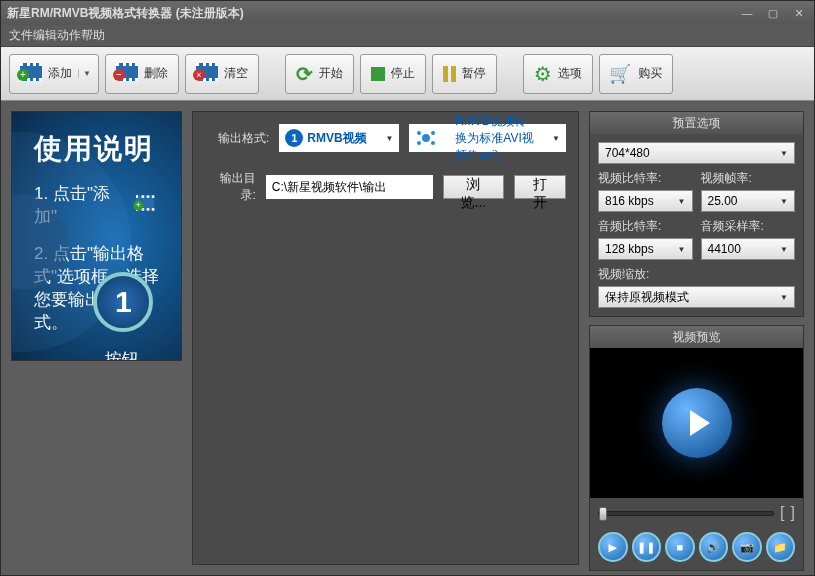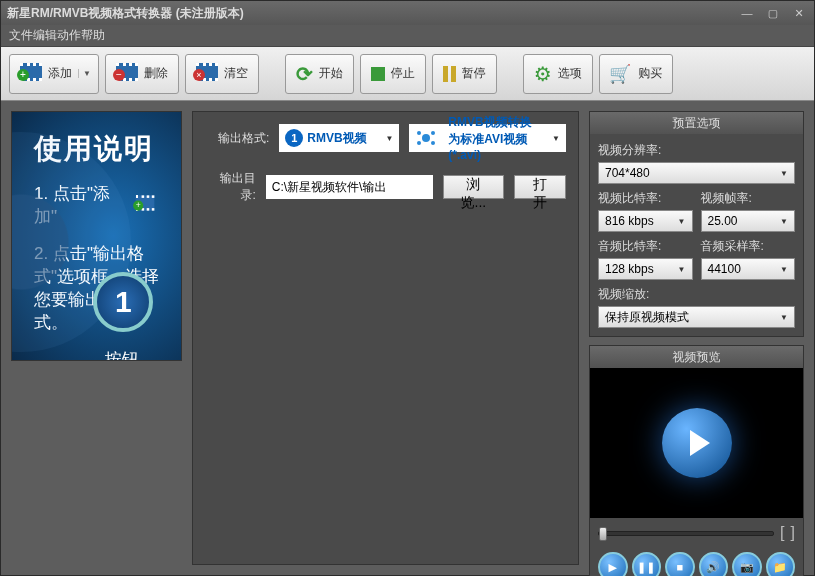--- a/index.html
+++ b/index.html
@@ -22,21 +22,21 @@
 .banner h2 { font-size: 28px; letter-spacing: 2px; margin-bottom: 14px; }
 .banner .step { font-size: 17px; margin: 14px 0; display: flex; align-items: center; gap: 4px; }
 .reel-bg { position: absolute; right: 50px; top: 20px; width: 220px; height: 220px; border-radius: 50%; background: radial-gradient(circle,#2a5a8a 30%,transparent 31%), rgba(100,160,220,.15); opacity: .6; }
 .badge-1 { position: absolute; right: 28px; bottom: 28px; width: 60px; height: 60px; border-radius: 50%; background: radial-gradient(circle,#2a6db5,#0d3a6a); border: 4px solid #8cc; display: flex; align-items: center; justify-content: center; color: #fff; font-size: 30px; font-weight: bold; }
 .bottom-panel { background: #4a4a4a; padding: 12px; border: 1px solid #333; }
 .row { display: flex; align-items: center; gap: 10px; margin-bottom: 10px; }
 .row-label { width: 64px; color: #ddd; font-size: 12px; text-align: right; }
 .fmt-combo { flex: 0 0 120px; height: 28px; background: #fff; display: flex; align-items: center; padding: 0 6px; gap: 4px; font-size: 12px; color: #005ab5; font-weight: bold; cursor: pointer; }
 .fmt-combo .sm-badge { width: 18px; height: 18px; border-radius: 50%; background: #0a66c2; color: #fff; font-size: 11px; display: flex; align-items: center; justify-content: center; }
 .fmt-combo .dd { margin-left: auto; font-size: 8px; color: #333; }
-.profile-combo { flex: 1; height: 28px; background: #fff; display: flex; align-items: center; padding: 0 6px; gap: 11px; font-size: 12px; color: #005ab5; font-weight: bold; cursor: pointer; }
+.profile-combo { flex: 1; height: 28px; background: #fff; display: flex; align-items: center; padding: 0 6px; gap: 18px; font-size: 12px; color: #005ab5; font-weight: normal; cursor: pointer; }
 .profile-combo .dots { width: 22px; height: 22px; position: relative; }
 .profile-combo .dd { margin-left: auto; font-size: 8px; color: #333; }
 .dir-input { flex: 1; height: 24px; background: #fff; border: none; padding: 0 6px; font-size: 12px; }
 .small-btn { height: 24px; padding: 0 14px; background: linear-gradient(#f5f5f5,#ddd); border: 1px solid #888; cursor: pointer; font-size: 14px; }
 .right-col { width: 215px; display: flex; flex-direction: column; gap: 8px; }
 .panel { background: #4a4a4a; border: 1px solid #333; }
 .panel-title { height: 22px; background: linear-gradient(#6a6a6a,#525252); color: #ddd; font-size: 12px; text-align: center; line-height: 22px; }
 .panel-body { padding: 8px; }
 .field-label { color: #ddd; font-size: 12px; margin-bottom: 3px; }
 .select { width: 100%; height: 22px; background: linear-gradient(#fafafa,#ddd); border: 1px solid #888; display: flex; align-items: center; padding: 0 6px; font-size: 12px; cursor: pointer; margin-bottom: 6px; }
@@ -182,21 +182,20 @@
           <button class="small-btn">浏览...</button>
           <button class="small-btn">打开</button>
         </div>
       </div>
     </div>
 
     <div class="right-col">
       <div class="panel">
         <div class="panel-title">预置选项</div>
         <div class="panel-body">
-          <div class="field-label">视频分辨率:</div>
           <div class="select">
               <span>704*480</span>
               <span class="dd">▼</span>
             </div>
           <div class="two-col">
             <div>
               <div class="field-label">视频比特率:</div>
               <div class="select">
                   <span>816 kbps</span>
                   <span class="dd">▼</span>

